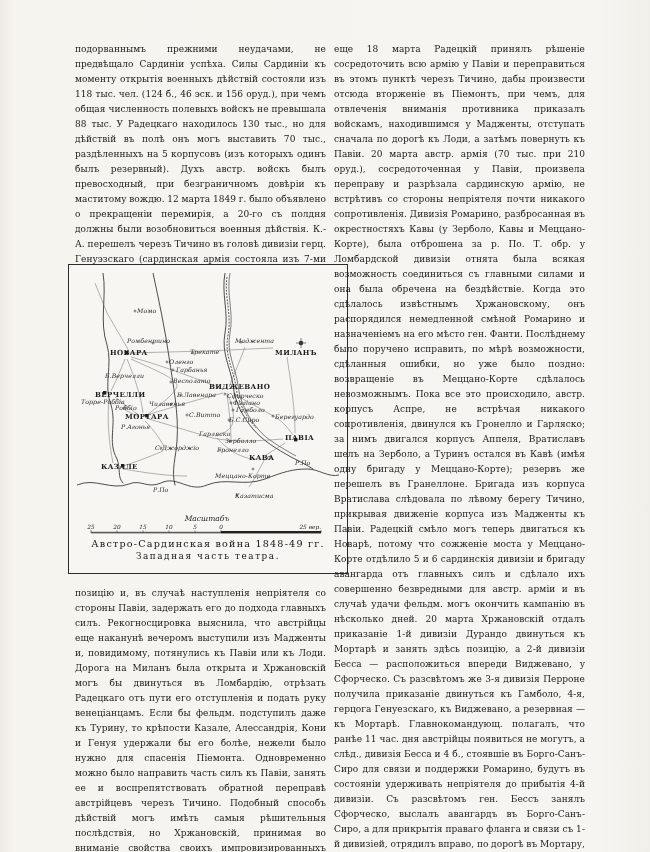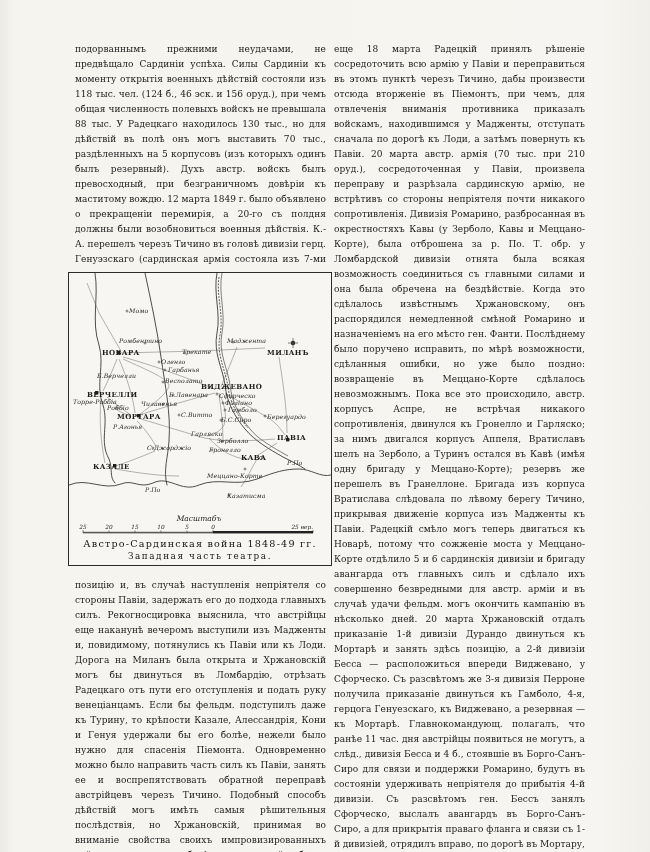--- a/index.html
+++ b/index.html
@@ -34,21 +34,21 @@
     font-size:9px;line-height:15px;
     text-align:justify;
     letter-spacing:.05px;
     word-spacing:-0.3px;
     color:#1b1b1b;
     hyphens:auto;-webkit-hyphens:auto;
   }
   .para-top{height:222px;overflow:hidden;}
   .para-bottom{margin-top:12px !important;}
   figure.mapfig{
-    margin:8px 0 0 -7px;padding:0;
+    margin:0 0 0 -7px;padding:8px;
     width:262px;height:292px;
     border:1px solid #2b2b2b;
     background:#f7f6f2;
     box-sizing:content-box;
   }
   svg.mapsvg{display:block;}
   svg .geo{stroke:#3a3a3a;stroke-width:.9;fill:none;stroke-linecap:round;}
   svg .geo2{stroke:#4a4a4a;stroke-width:.7;fill:none;}
   svg .braid{stroke:#3a3a3a;stroke-width:.8;fill:none;stroke-dasharray:2 1.2;}
   svg .road{stroke:#5a5a5a;stroke-width:.45;fill:none;}

